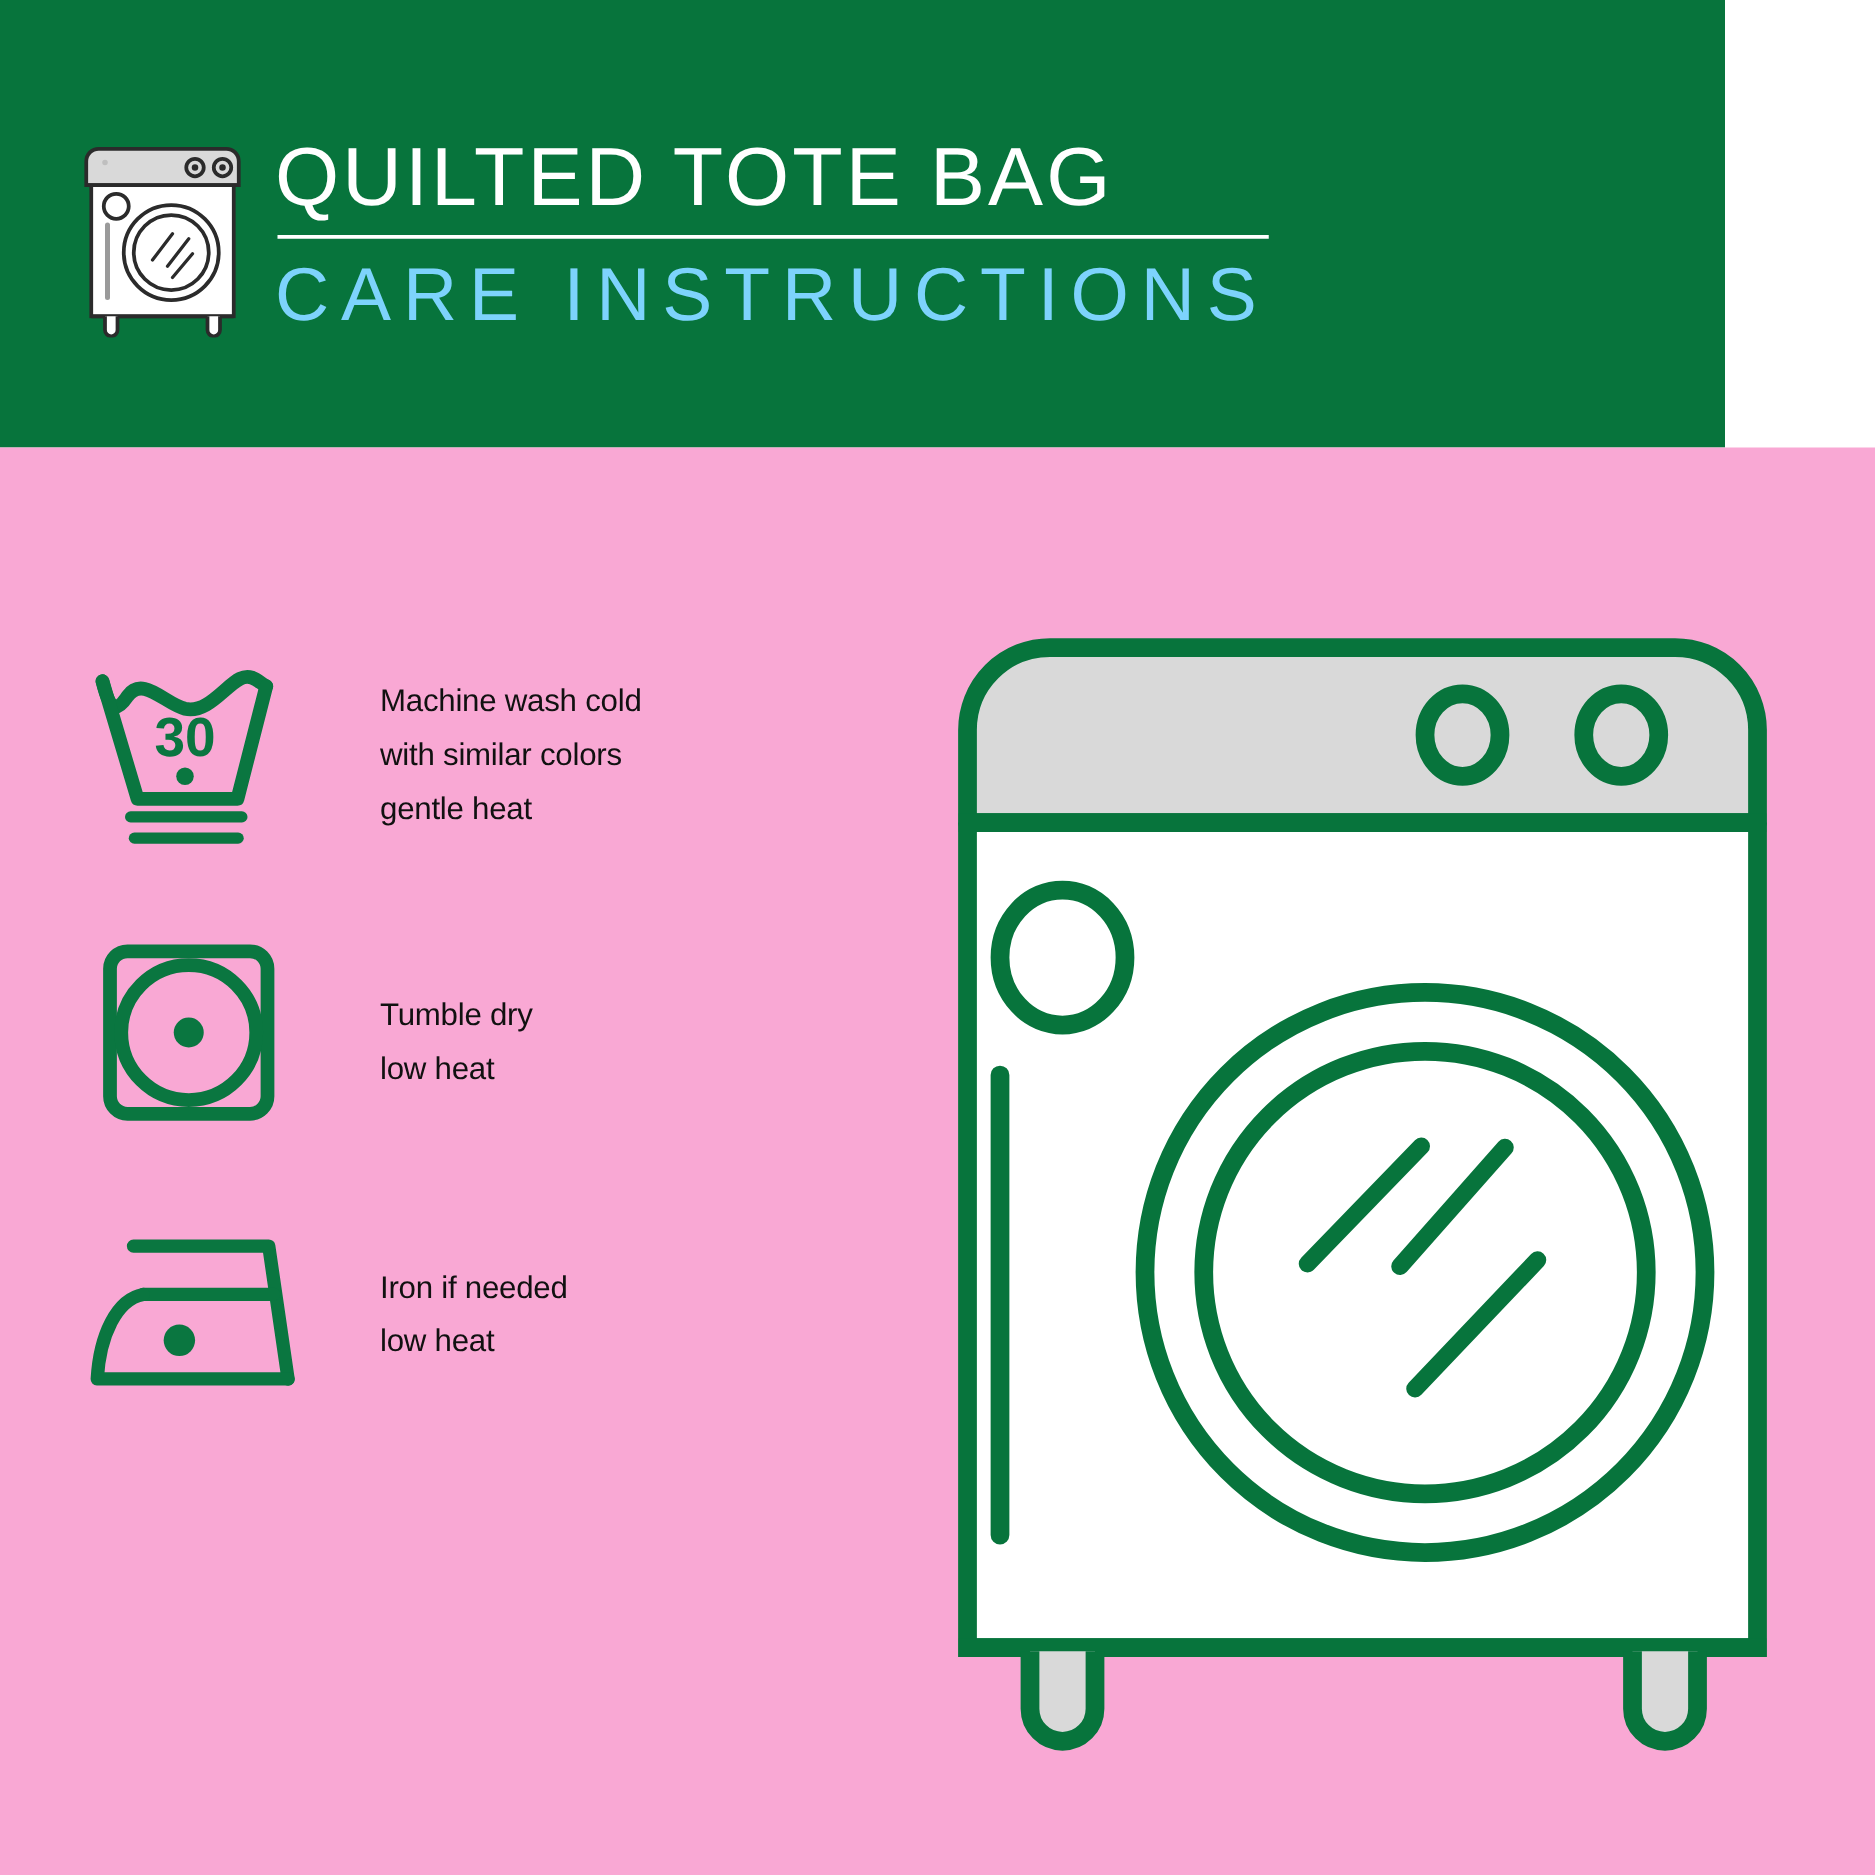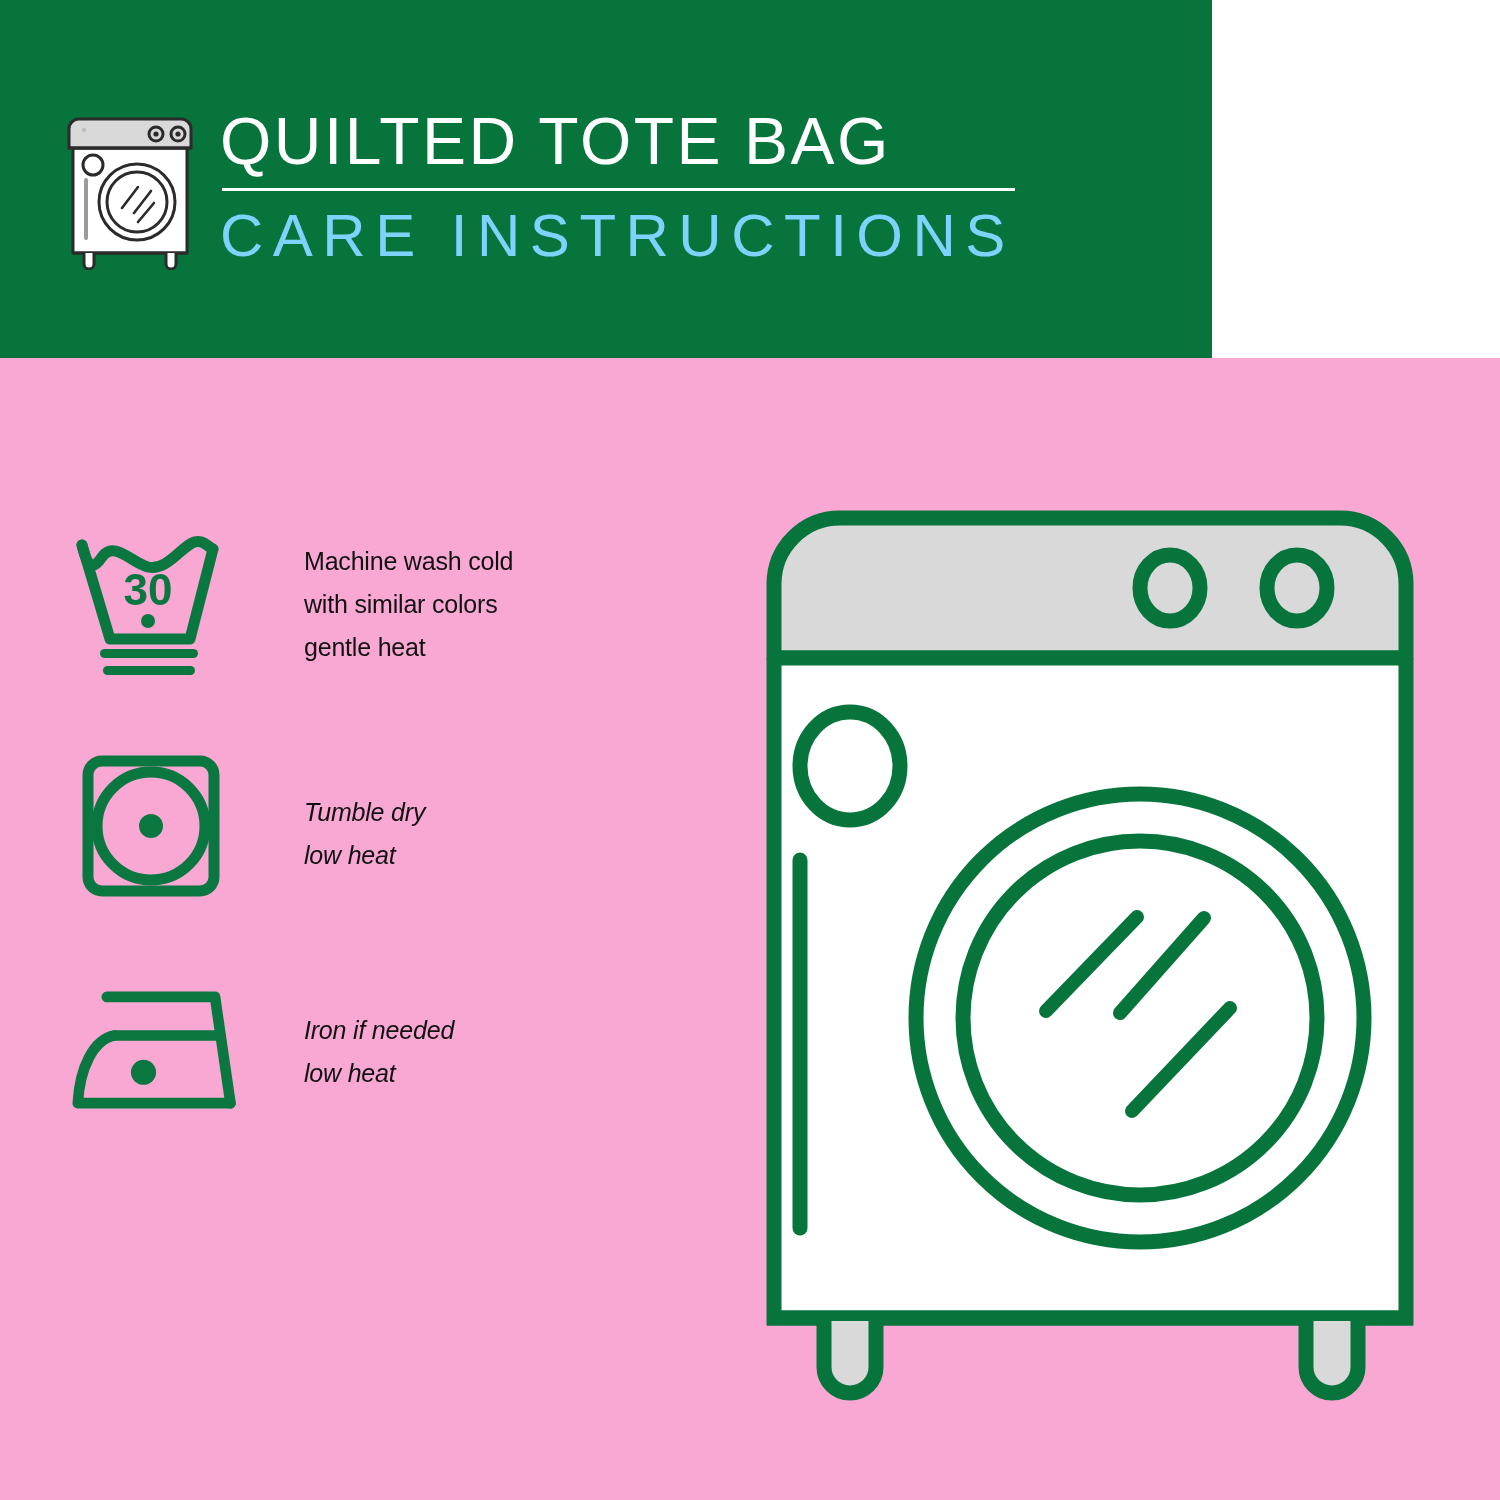--- a/index.html
+++ b/index.html
@@ -12,21 +12,21 @@
     height: 1500px;
     font-family: "Liberation Sans", sans-serif;
     overflow: hidden;
     position: relative;
   }
 
   
   .header {
     position: absolute;
     left: 0; top: 0;
-    width: 1212px;
+    width: 1380px;
     height: 358px;
     background: #07743c;
   }
   .header-inner {
     position: absolute;
     left: 62px;
     top: 104px;
     display: flex;
     align-items: flex-start;
   }
@@ -79,42 +79,42 @@
     left: 72px;
     top: 160px;
     width: 640px;
   }
   .care-row {
     display: flex;
     align-items: center;
     height: 170px;
     margin-bottom: 54px;
   }
-  .care-row:last-child { margin-bottom: 0; font-style: italic; }
+  .care-row:last-child { margin-bottom: 0; }
   .care-symbol {
     flex: 0 0 auto;
     width: 172px;
     height: 160px;
     display: flex;
     align-items: center;
     justify-content: flex-start;
   }
   .care-label {
     margin-left: 60px;
     color: #111111;
     font-size: 25px;
     line-height: 43px;
     font-weight: 500;
     letter-spacing: -0.2px;
   }
 
   
   .row-wash .care-label   { margin-top: 2px; }
   .row-bleach .care-label { margin-top: 2px; }
-  .row-dry .care-label    { margin-top: 14px; font-style: italic; }
+  .row-dry .care-label    { margin-top: 14px; }
   .row-iron .care-label   { margin-top: 2px; }
 
   
   .machine {
     position: absolute;
     left: 740px;
     top: 140px;
     width: 700px;
     height: 930px;
   }

